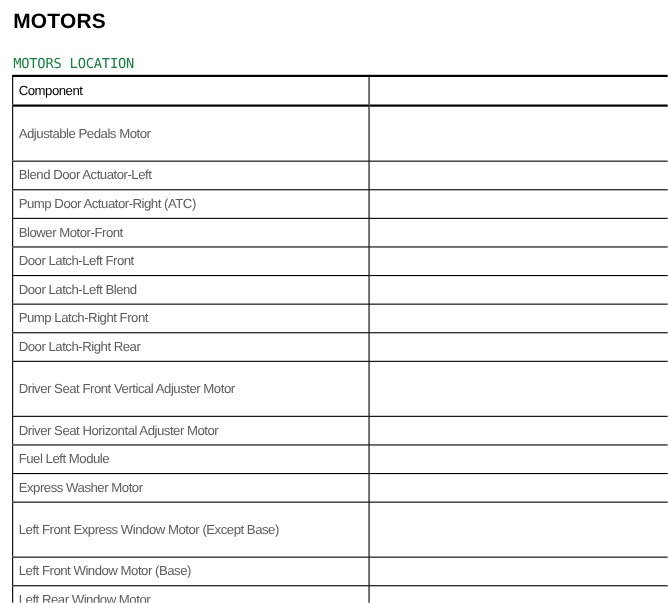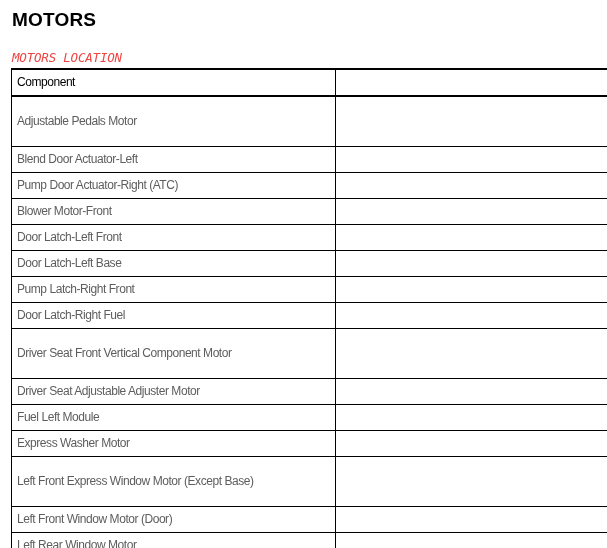--- a/index.html
+++ b/index.html
@@ -30,25 +30,24 @@
     letter-spacing: 0.2px;
     margin: 0;
     padding: 9px 0 0 12px;
     line-height: 22px;
   }
 
   
   .table-caption {
     font-family: "DejaVu Sans Mono", monospace;
     font-size: 12.5px;
-    color: #ef4444;
+    color: #15803d;
     padding: 20px 0 3px 12px;
     line-height: 14px;
     letter-spacing: -0.2px;
-    font-style: italic;
   }
 
   
   .table-wrap {
     margin-left: 11px;
     
     width: 760px;
   }
   table.loc-table {
     border-collapse: collapse;
@@ -135,53 +134,53 @@
           </tr>
           <tr class="short">
             <td class="comp">Blower Motor-Front</td>
             <td class="loc">On right side of HVAC unit. See</td>
           </tr>
           <tr class="short">
             <td class="comp">Door Latch-Left Front</td>
             <td class="loc">In driver door. See</td>
           </tr>
           <tr class="short">
-            <td class="comp">Door Latch-Left Base</td>
+            <td class="comp">Door Latch-Left Blend</td>
             <td class="loc">At rear of left re</td>
           </tr>
           <tr class="short">
             <td class="comp">Pump Latch-Right Front</td>
             <td class="loc">In right fro</td>
           </tr>
           <tr class="short">
-            <td class="comp">Door Latch-Right Fuel</td>
+            <td class="comp">Door Latch-Right Rear</td>
             <td class="loc">At rear of right rear door. See</td>
           </tr>
           <tr class="tall">
-            <td class="comp">Driver Seat Front Vertical Component Motor</td>
+            <td class="comp">Driver Seat Front Vertical Adjuster Motor</td>
             <td class="loc">Below driver seat. See</td>
           </tr>
           <tr class="short">
-            <td class="comp">Driver Seat Adjustable Adjuster Motor</td>
+            <td class="comp">Driver Seat Horizontal Adjuster Motor</td>
             <td class="loc">Below driver seat. See</td>
           </tr>
           <tr class="short">
             <td class="comp">Fuel Left Module</td>
             <td class="loc">On top of fuel tank. See</td>
           </tr>
           <tr class="short">
             <td class="comp">Express Washer Motor</td>
             <td class="loc">Behind right front bumper. See</td>
           </tr>
           <tr class="tall">
             <td class="comp">Left Front Express Window Motor (Except Base)</td>
             <td class="loc">In middle of driver door. See</td>
           </tr>
           <tr class="short">
-            <td class="comp">Left Front Window Motor (Door)</td>
+            <td class="comp">Left Front Window Motor (Base)</td>
             <td class="loc">In middle of driver door. See</td>
           </tr>
           <tr class="short">
             <td class="comp">Left Rear Window Motor</td>
             <td class="loc">In middle of left re</td>
           </tr>
         </tbody>
     </table>
   </div>
 

